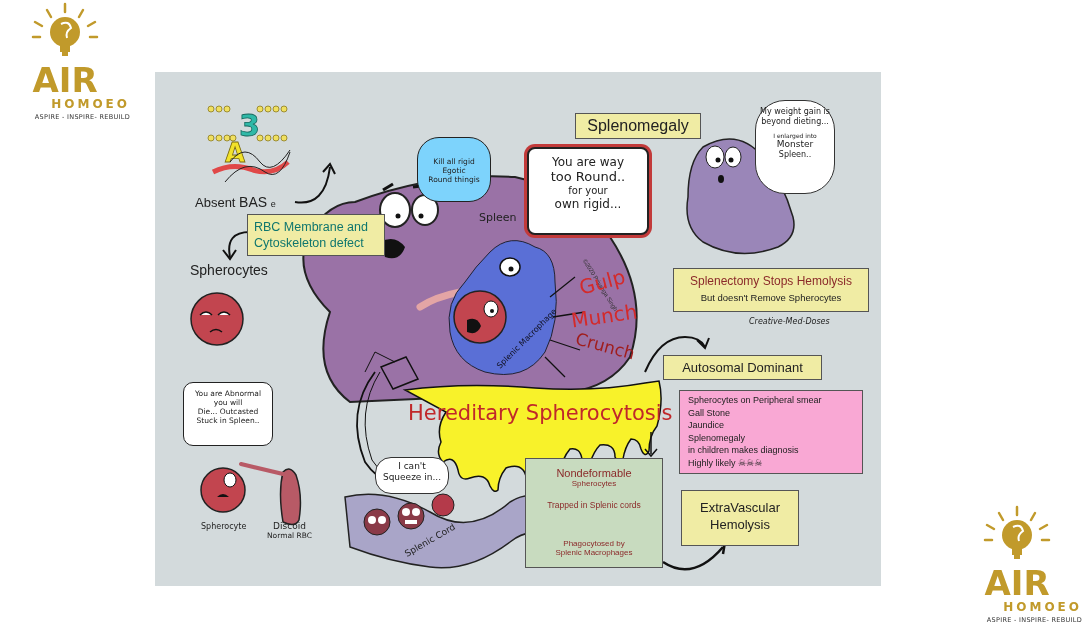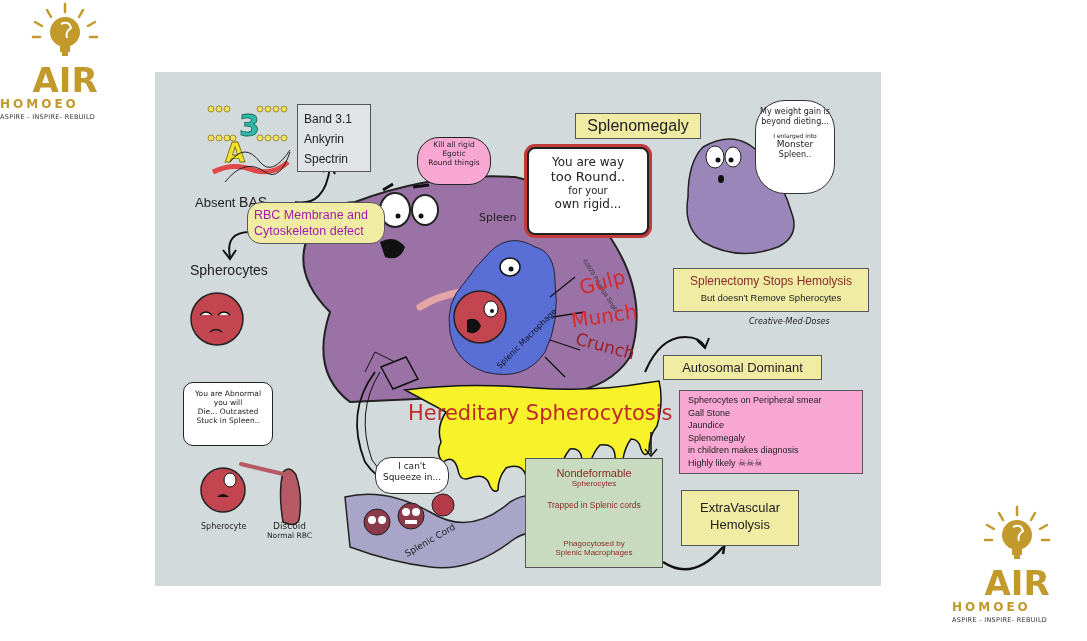--- a/index.html
+++ b/index.html
@@ -1,18 +1,18 @@
 <!DOCTYPE html>
 <html><head>
 <meta charset="utf-8">
 <style>
   html, body { margin:0; padding:0; }
   body { width:1087px; height:641px; background:#ffffff; position:relative; overflow:hidden;
          font-family:"Liberation Sans", sans-serif; }
-  .logo { position:absolute; width:130px; text-align:left; }
+  .logo { position:absolute; width:130px; text-align:right; }
   .logo svg { display:block; margin:0 auto; }
   .logo .brand { color:#c19a2b; font-weight:bold; letter-spacing:3px; font-size:12px; font-family:"DejaVu Sans", sans-serif; }
   .logo .tag { color:#333; font-size:6.5px; letter-spacing:0.3px; margin-top:2px; font-family:"DejaVu Sans", sans-serif; }
   #canvas { position:absolute; left:155px; top:72px; width:726px; height:514px; background:#d3dadc; overflow:hidden; }
   #canvas svg.bg { position:absolute; left:0; top:0; }
   .t { position:absolute; white-space:nowrap; }
   .hand { font-family:"DejaVu Sans", sans-serif; }
   .box { position:absolute; border:1.5px solid #555; }
   .yellowbox { background:#f0eca4; }
   .bubble-text { position:absolute; text-align:center; font-family:"DejaVu Sans", sans-serif; color:#222; line-height:1.2; }
@@ -163,38 +163,33 @@
     <path d="M128 402 l-42 -10" stroke="#b85a66" stroke-width="4" stroke-linecap="round"></path>
 
     <path d="M548 75 q35 -20 60 10 q20 25 30 60 q5 20 -15 30 q-40 15 -75 -5 q-20 -15 -15 -45 q0 -35 15 -50 z" fill="#9a86b8" stroke="#222" stroke-width="1.5"></path>
     <ellipse cx="560" cy="85" rx="9" ry="11" fill="#fff" stroke="#222"></ellipse>
     <ellipse cx="578" cy="85" rx="8" ry="10" fill="#fff" stroke="#222"></ellipse>
     <circle cx="563" cy="88" r="2.5" fill="#111"></circle>
       <circle cx="576" cy="88" r="2.5" fill="#111"></circle>
     <ellipse cx="566" cy="107" rx="3" ry="4" fill="#111"></ellipse>
   </svg>
 
-  <div class="box" style="left:142px; top:32px; width:60px; height:58px; background:#e0e4e6; padding:4px 6px; font-size:12px; line-height:20px; color:#222;">
-    <div>Band 3.1</div>
-    <div>Ankyrin</div>
-    <div>Spectrin</div>
-  </div>
   <div class="t" style="left:40px; top:122px; font-size:13px; color:#222;">
     <span>Absent </span>
     <span style="font-size:14px;">BAS</span>
     <span style="font-size:9px;">e</span>
   </div>
 
-  <div class="box yellowbox" style="left:92px; top:130px; width:124px; padding:4px 6px; font-size:12.5px; line-height:16px; color:#a21caf;border-radius:14px;">
+  <div class="box yellowbox" style="left:92px; top:142px; width:124px; padding:4px 6px; font-size:12.5px; line-height:16px; color:#0f766e;">
     <span>RBC Membrane and Cytoskeleton defect</span>
   </div>
   <div class="t" style="left:35px; top:190px; font-size:14px; color:#222;">Spherocytes</div>
 
 
-  <div class="bubble-text" style="left:262px; top:65px; width:72px; height:44px; background:#f9a8d4; border:1.5px solid #222; border-radius:22px; font-size:7.5px; padding-top:2px;">
+  <div class="bubble-text" style="left:262px; top:65px; width:72px; height:44px; background:#7dd3fc; border:1.5px solid #222; border-radius:22px; font-size:7.5px; padding-top:19px;">
     <div>Kill all rigid</div>
     <div>Egotic</div>
     <div>Round thingis</div>
   </div>
   <div class="t hand" style="left:324px; top:139px; font-size:11px; color:#222;">Spleen</div>
 
   <div class="bubble-text" style="left:372px; top:75px; width:118px; height:78px; background:#fff; border:2px solid #222; box-shadow:0 0 0 3px #c23a3a; border-radius:8px; font-size:12px; padding-top:6px;">
     <div>You are way</div>
     <div style="font-size:13px;">too Round..</div>
     <div style="font-size:10px;">for your</div>

